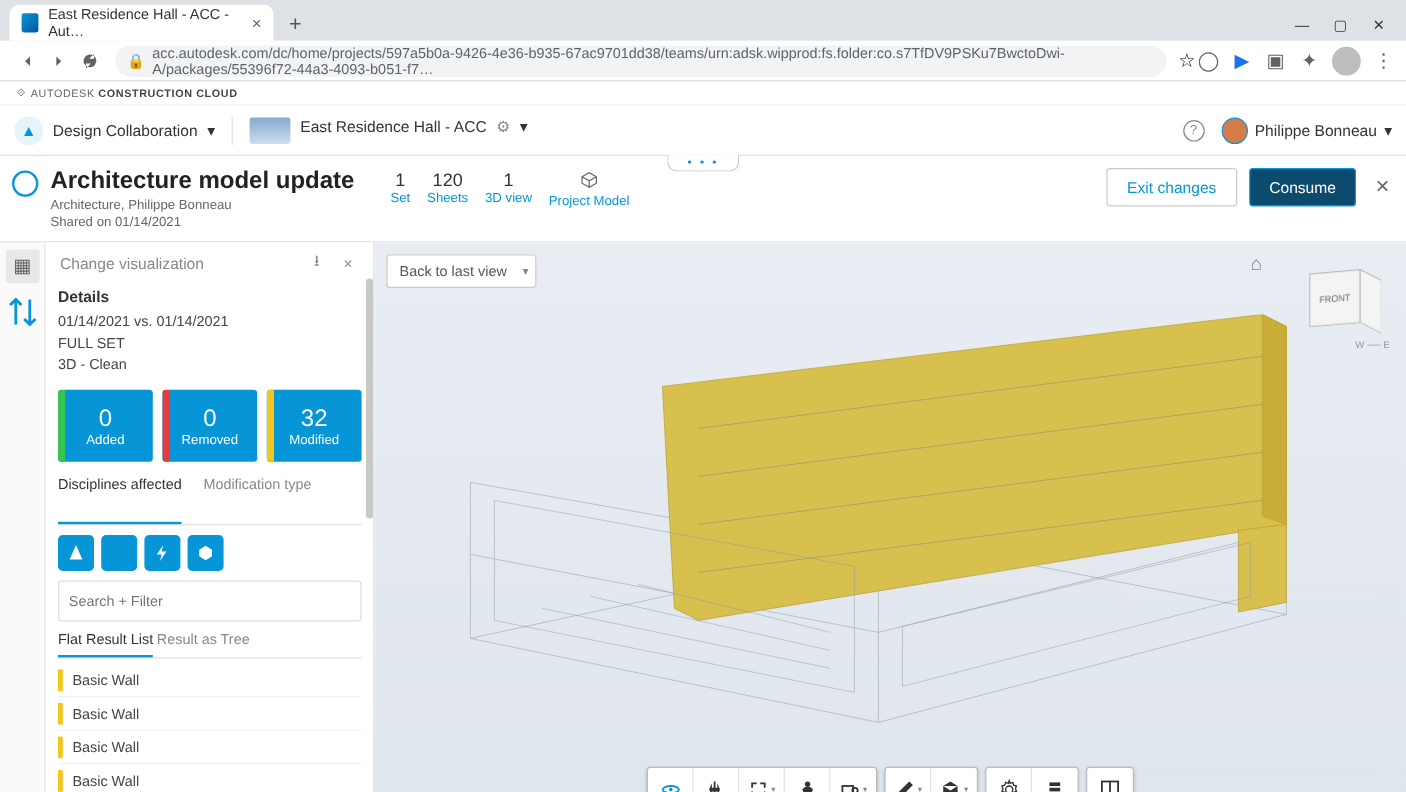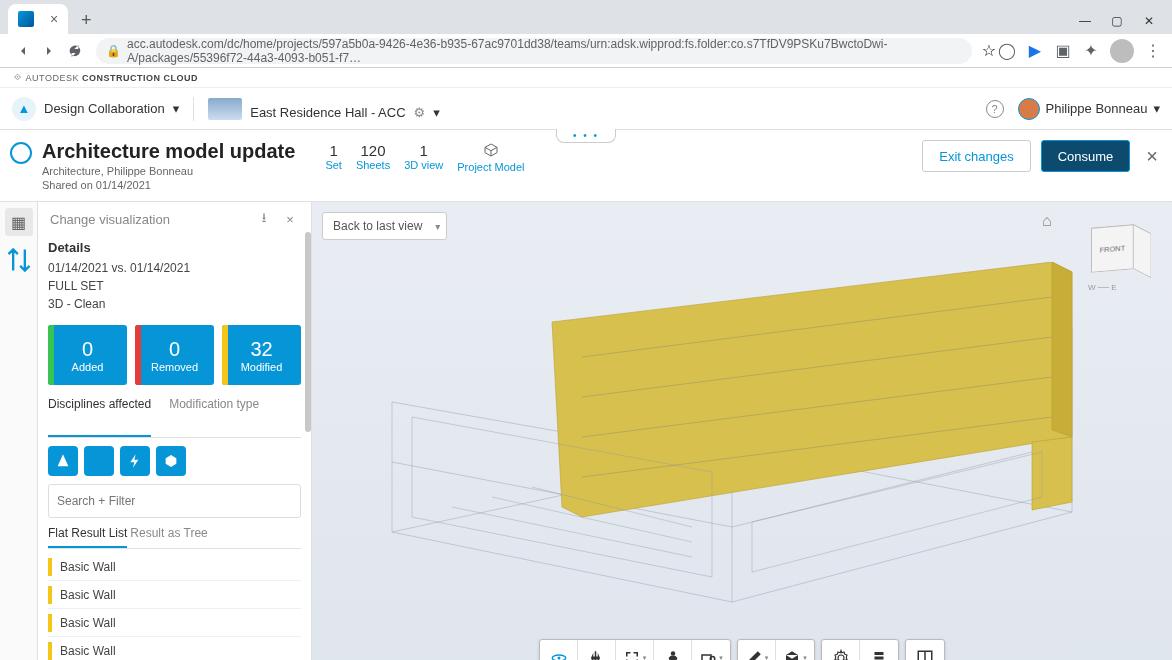--- a/index.html
+++ b/index.html
@@ -22,21 +22,21 @@
 .ext { width:18px; height:18px; display:flex; align-items:center; justify-content:center }
 .avatar-circ { width:24px; height:24px; border-radius:50%; background:#bdbdbd }
 .brand-strip { height:20px; background:#fff; display:flex; align-items:center; padding:0 14px; font-size:9px; letter-spacing:.5px; color:#666; border-bottom:1px solid #eee }
 .brand-strip b { font-weight:700; color:#444 }
 
 
 .app-bar { height:42px; background:#fff; display:flex; align-items:center; padding:0 12px; border-bottom:1px solid #e0e0e0 }
 .module { display:flex; align-items:center; gap:8px; font-size:13px; color:#333; cursor:pointer }
 .module .mod-icon { width:24px; height:24px; border-radius:50%; background:#e6f4fa; display:flex; align-items:center; justify-content:center; color:#0696d7; font-weight:700 }
 .vsep { width:1px; height:24px; background:#e0e0e0; margin:0 14px }
-.project { display:flex; align-items:flex-end; gap:8px; font-size:13px; color:#333; cursor:pointer }
+.project { display:flex; align-items:flex-start; gap:8px; font-size:13px; color:#333; cursor:pointer }
 .project .thumb { width:34px; height:22px; background:linear-gradient(#8ac,#cde); border-radius:2px }
 .app-right { margin-left:auto; display:flex; align-items:center; gap:14px }
 .help { width:18px; height:18px; border:1.5px solid #888; border-radius:50%; display:flex; align-items:center; justify-content:center; font-size:11px; color:#888; cursor:pointer }
 .user { display:flex; align-items:center; gap:6px; font-size:13px; color:#333; cursor:pointer }
 .user-av { width:22px; height:22px; border-radius:50%; background:#d97b46; border:1px solid #0696d7 }
 
 
 .subheader { display:flex; padding:10px 14px 10px 10px; align-items:flex-start; border-bottom:1px solid #e0e0e0; position:relative }
 .sh-status { width:22px; height:22px; border:2px solid #0696d7; border-radius:50%; margin:2px 10px 0 0 }
 .sh-title h1 { font-size:20px; font-weight:700; color:#222 }
@@ -92,40 +92,41 @@
 .viewport { flex:1; position:relative; background:linear-gradient(180deg,#e9edf3 0%,#dfe5ed 100%); overflow:hidden }
 .back-pill { position:absolute; top:10px; left:10px; background:#fff; border:1px solid #ccc; border-radius:3px; height:28px; padding:0 24px 0 10px; display:flex; align-items:center; font-size:12px; color:#555; cursor:pointer }
 .back-pill::after { content:"▾"; position:absolute; right:6px; color:#888; font-size:10px }
 .home-ic { position:absolute; top:10px; right:110px; width:20px; height:20px; color:#888; cursor:pointer }
 .viewcube { position:absolute; top:20px; right:14px; width:70px; height:70px }
 .cube { position:absolute; top:8px; left:10px; width:46px; height:46px; transform:rotateX(12deg) rotateY(-22deg); transform-style:preserve-3d }
 .cf { position:absolute; width:46px; height:46px; background:#f4f4f4; border:1px solid #bbb; display:flex; align-items:center; justify-content:center; font-size:8px; color:#666 }
 .cf.front { transform:translateZ(23px) }
 .cf.top { transform:rotateX(90deg) translateZ(23px) }
 .cf.right { transform:rotateY(90deg) translateZ(23px) }
-.compass { position:absolute; bottom:0; left:0; width:70px; font-size:8px; color:#999; text-align:left }
+.compass { position:absolute; bottom:0; left:0; width:70px; font-size:8px; color:#999; text-align:right }
 
 
 .bsvg { position:absolute; top:60px; left:20px; width:800px; height:380px }
 
 
 .btoolbar { position:absolute; bottom:14px; left:50%; transform:translateX(-50%); display:flex; gap:6px; background:transparent }
 .tg { display:flex; border:1px solid #bbb; border-radius:3px; background:#fff; box-shadow:0 1px 3px rgba(0,0,0,.15) }
 .tbtn { width:38px; height:36px; display:flex; align-items:center; justify-content:center; cursor:pointer; border-right:1px solid #e0e0e0; color:#333 }
 .tbtn:last-child { border-right:none }
 .tbtn.active { color:#0696d7 }
 .tbtn svg { width:18px; height:18px; fill:currentColor }
 .dd { font-size:7px; margin-left:2px; color:#888 }
 </style>
 </head>
 <body>
 
 <div class="browser-tab-bar">
   <div class="tab">
     <div class="favicon"></div>
+    <span>East Residence Hall - ACC - Aut…</span>
     <span class="tab-close">×</span>
   </div>
   <div class="new-tab">+</div>
   <div class="window-controls">
     <span class="wc">―</span>
     <span class="wc">▢</span>
     <span class="wc">✕</span>
   </div>
 </div>
 <div class="addr-bar">

